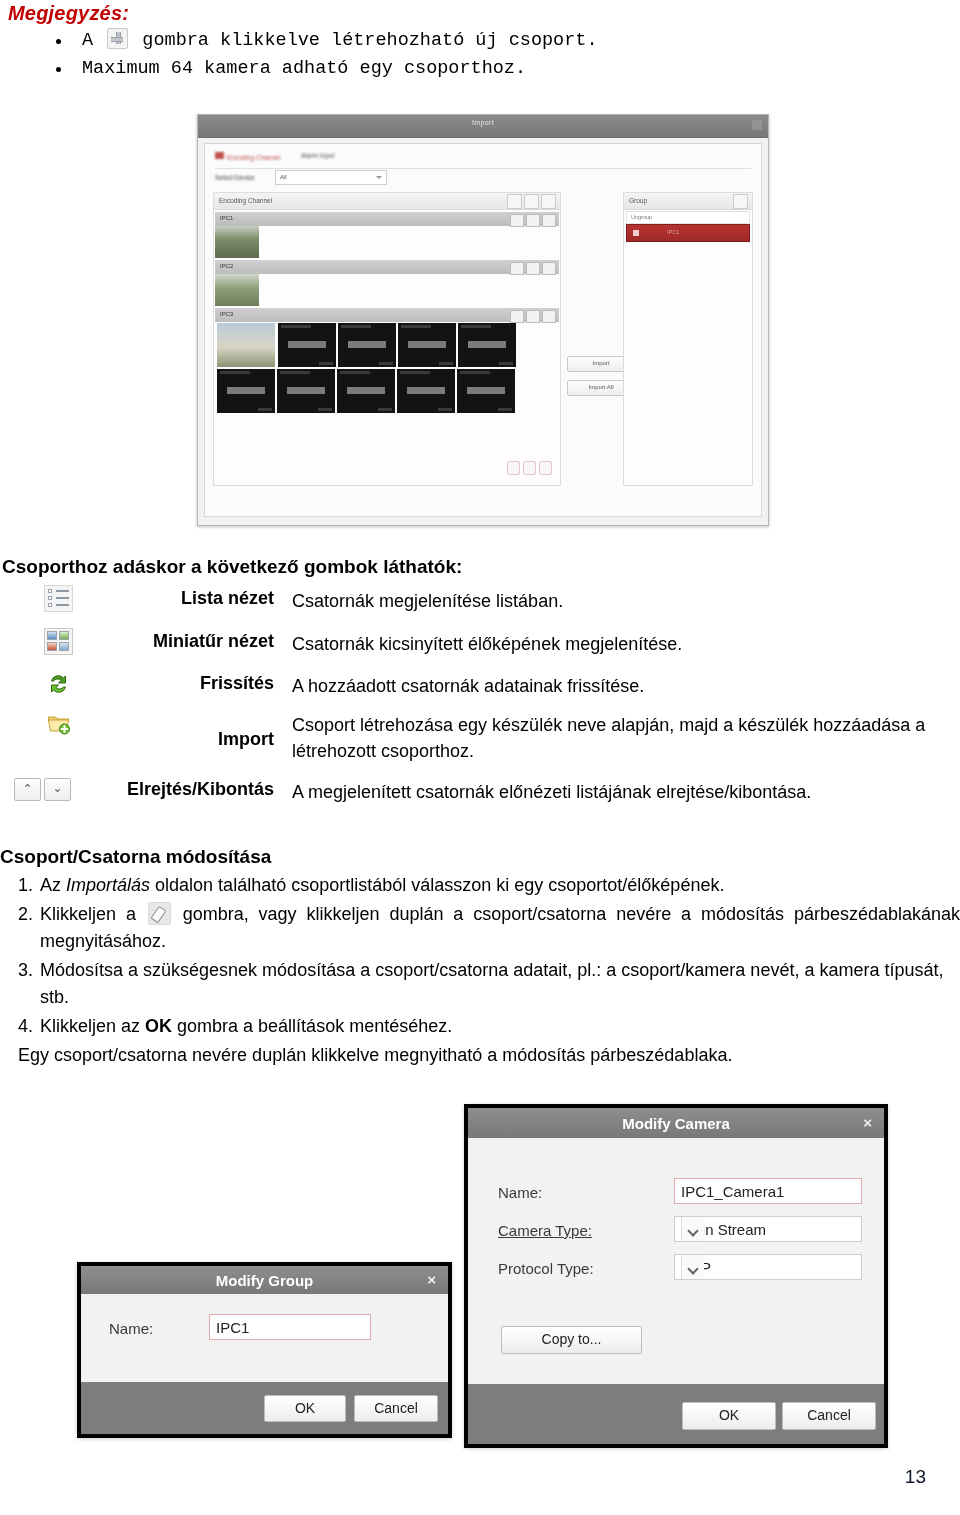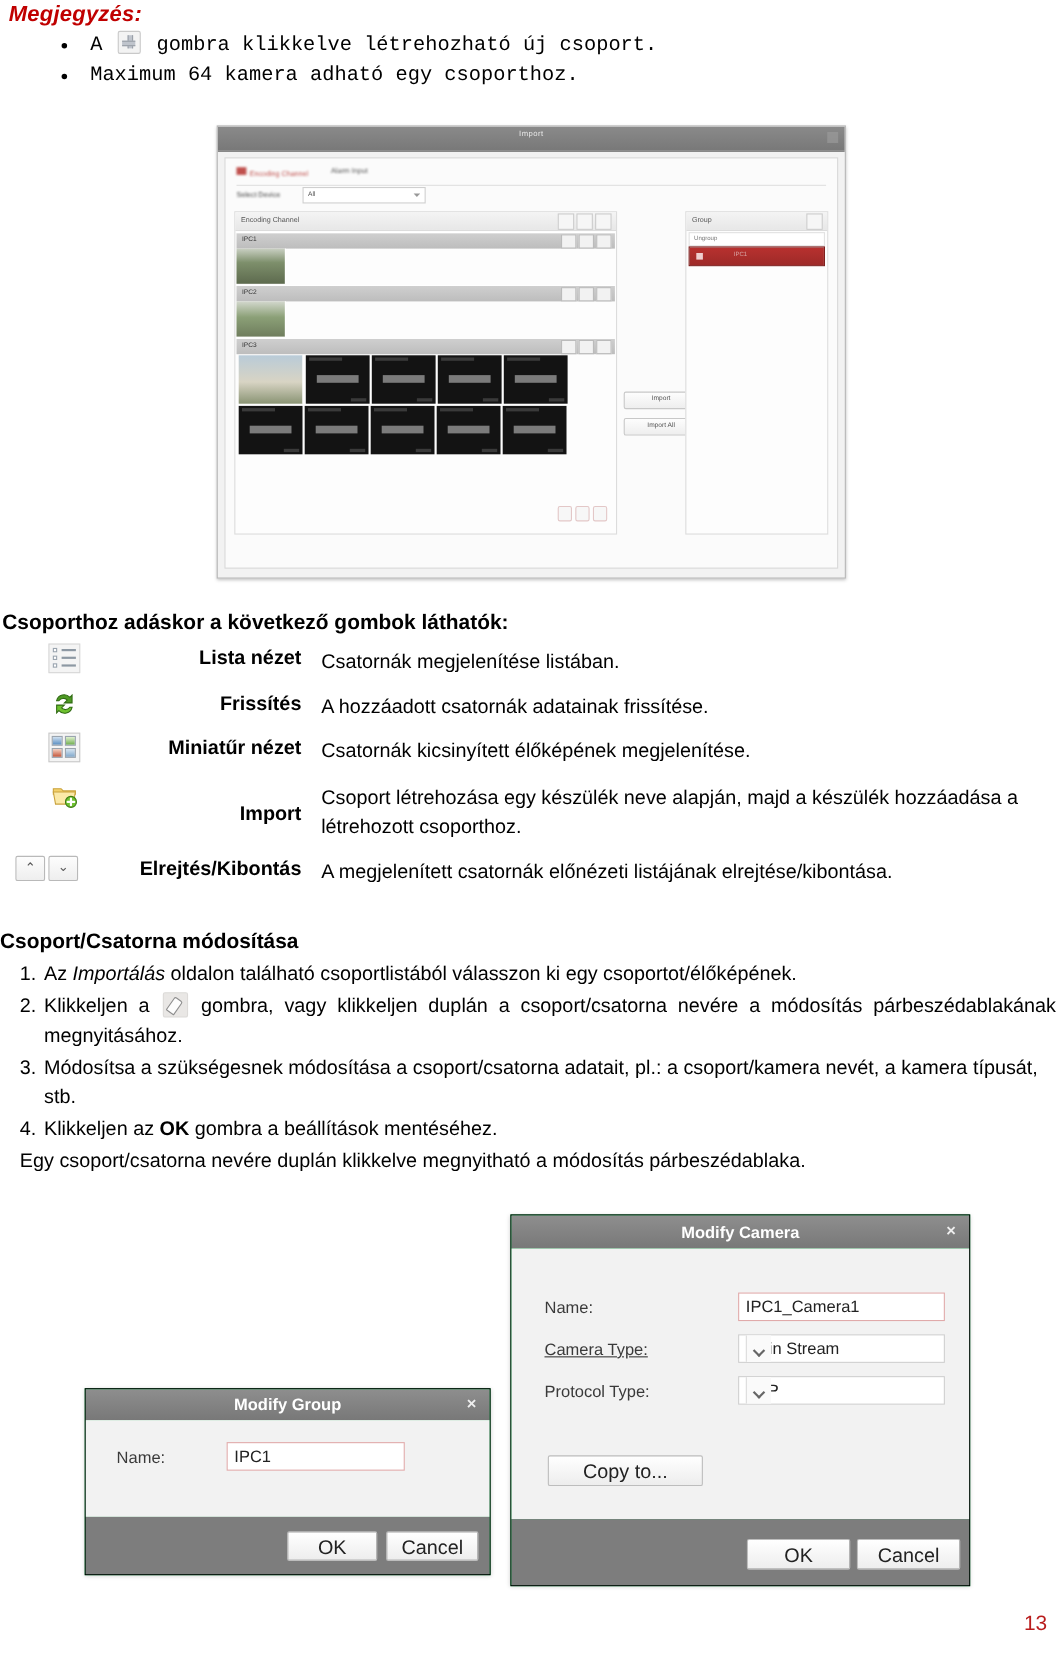--- a/index.html
+++ b/index.html
@@ -195,21 +195,21 @@
   .chev{position:absolute;left:0;right:0;top:4px;text-align:center;font-size:12px;color:#5a5a5a;line-height:12px;}
 
   
   .steps{position:absolute;left:0;top:872px;width:960px;}
   .step{position:relative;font-size:18px;line-height:27px;margin-bottom:2px;padding-left:18px;}
   .step .num{position:absolute;left:18px;top:0;}
   .step .txt{display:block;padding-left:22px;}
   .justify{text-align:justify;text-align-last:left;}
 
   
-  .dlg{position:absolute;border:1px solid #000000;background:#22c55e;box-shadow:0 1px 4px rgba(0,0,0,.18);}
+  .dlg{position:absolute;border:4px solid #000000;background:#0369a1;box-shadow:0 1px 4px rgba(0,0,0,.18);}
   .dlg-title{
     height:30px;background:linear-gradient(#8e8e8e,#787878);position:relative;
   }
   .dlg-title .t{
     position:absolute;left:0;right:0;top:7px;text-align:center;
     font-size:15px;font-weight:bold;color:#ffffff;
   }
   .dlg-title .x{
     position:absolute;right:12px;top:6px;font-size:15px;color:#efefef;font-weight:bold;cursor:default;
   }
@@ -229,25 +229,25 @@
   }
   .fld-select .arw:after{
     content:"";position:absolute;left:7px;top:10px;
     width:6px;height:6px;border-left:2px solid #666;border-bottom:2px solid #666;
     transform:rotate(-45deg);
   }
   .btn-std{
     position:absolute;height:24px;background:linear-gradient(#ffffff,#ededed);
     border:1px solid #bdbdbd;border-radius:2px;
   }
-  .btn-std span{position:absolute;left:0;right:0;top:4px;text-align:center;font-size:18px;color:#222;}
+  .btn-std span{position:absolute;left:0;right:0;top:4px;text-align:center;font-size:14px;color:#222;}
   .dlg-foot{background:#7d7d7d;position:absolute;left:0;right:0;bottom:0;}
 
   .pageno{
-    position:absolute;right:8px;top:1466px;font-size:19px;color:#b91c1c;
+    position:absolute;right:34px;top:1466px;font-size:19px;color:#0f172a;
   }
 </style>
 </head>
 <body>
 
 <div class="page">
 
   <div class="note-title">Megjegyzés:</div>
 
   <ul class="note-list">
@@ -351,41 +351,41 @@
           <span class="r" style="top:17px">
               <b></b>
               <u></u>
             </span>
         </span>
       </div>
       <div class="name-cell" style="top:3px">Lista nézet</div>
       <div class="desc-cell" style="top:3px">Csatornák megjelenítése listában.</div>
     </div>
 
+    <div class="btn-row" style="height:44px">
+      <div class="ico-cell">
+        <span class="ic ic-thumb">
+          <i class="a"></i><i class="b"></i><i class="c"></i><i class="d"></i>
+        </span>
+      </div>
+      <div class="name-cell" style="top:3px">Miniatűr nézet</div>
+      <div class="desc-cell" style="top:3px">Csatornák kicsinyített élőképének megjelenítése.</div>
+    </div>
+
     <div class="btn-row" style="height:38px">
       <div class="ico-cell">
         <span class="ic ic-refresh">
           <svg width="27" height="24" viewBox="0 0 24 24" aria-hidden="true">
             <path d="M5 9a7 7 0 0 1 12-3l2-2v7h-7l2.6-2.6A5 5 0 0 0 7 9z" fill="#4e9a24" stroke="#2f6a12" stroke-width="1"></path>
             <path d="M19 15a7 7 0 0 1-12 3l-2 2v-7h7l-2.6 2.6A5 5 0 0 0 17 15z" fill="#6ec12f" stroke="#2f6a12" stroke-width="1"></path>
           </svg>
         </span>
       </div>
       <div class="name-cell" style="top:1px">Frissítés</div>
       <div class="desc-cell" style="top:1px">A hozzáadott csatornák adatainak frissítése.</div>
-    </div>
-
-    <div class="btn-row" style="height:44px">
-      <div class="ico-cell">
-        <span class="ic ic-thumb">
-          <i class="a"></i><i class="b"></i><i class="c"></i><i class="d"></i>
-        </span>
-      </div>
-      <div class="name-cell" style="top:3px">Miniatűr nézet</div>
-      <div class="desc-cell" style="top:3px">Csatornák kicsinyített élőképének megjelenítése.</div>
     </div>
 
     <div class="btn-row" style="height:66px">
       <div class="ico-cell" style="top:2px">
         <span class="ic ic-folder">
           <svg width="27" height="24" viewBox="0 0 24 24" aria-hidden="true">
             <path d="M2 5h7l2 2h11v3H2z" fill="#f3d06a" stroke="#c9a23c" stroke-width="1"></path>
             <path d="M2 8h20l-2 11H4z" fill="#fbe9a8" stroke="#c9a23c" stroke-width="1"></path>
             <circle cx="18" cy="17" r="5" fill="#6ec12f" stroke="#3c7a13" stroke-width="1"></circle>
             <path d="M18 14v6M15 17h6" stroke="#ffffff" stroke-width="2" stroke-linecap="round"></path>

